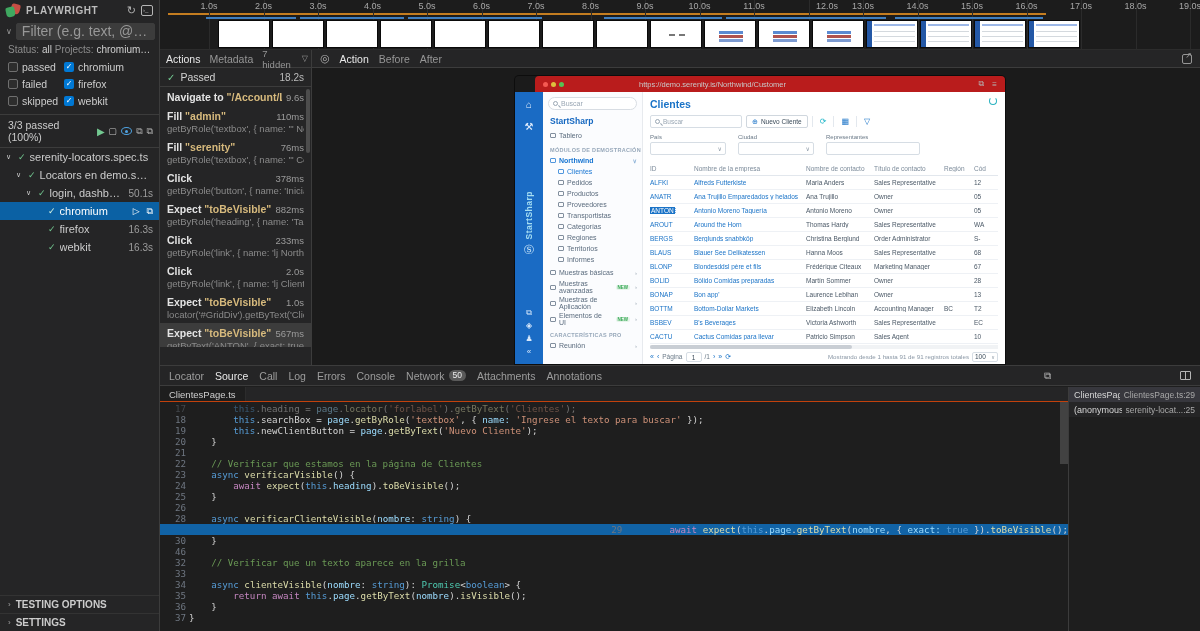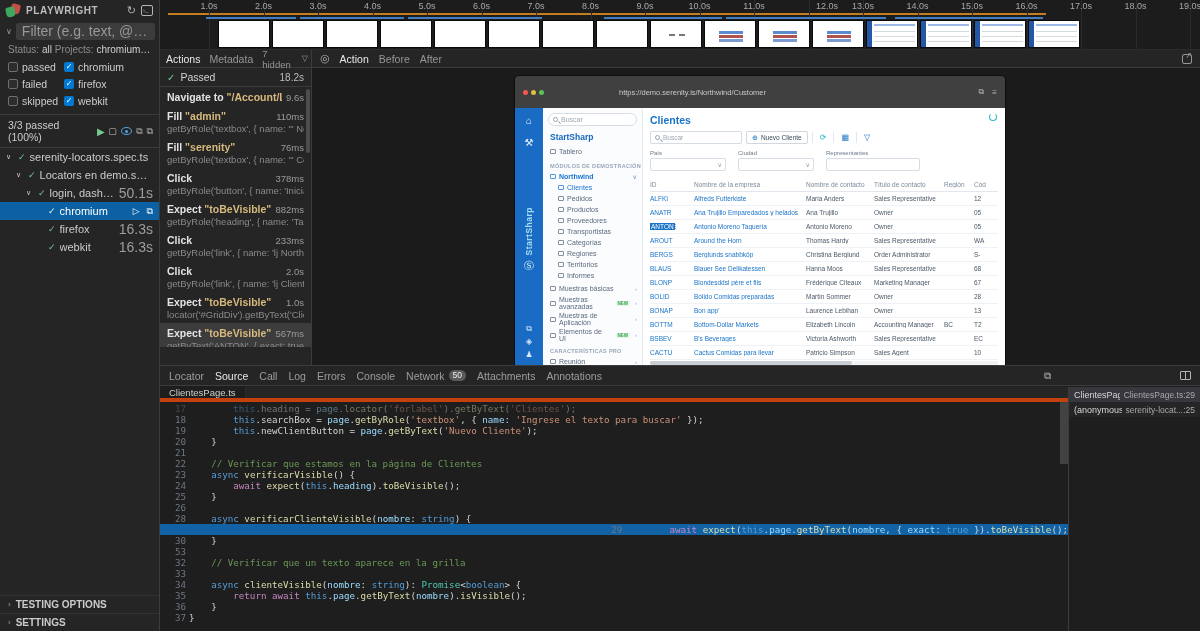--- a/index.html
+++ b/index.html
@@ -38,21 +38,21 @@
   .stop-ic { color:#c5c5c5; font-size:9px; cursor:pointer; }
   .eye-ic { width:11px; height:8px; border:1px solid #4fa3e3; border-radius:50%; position:relative; cursor:pointer; }
   .eye-ic::after { content:""; position:absolute; left:3px; top:2px; width:3px; height:3px;
     border-radius:50%; background:#4fa3e3; }
   .copy-ic { color:#b5b5b5; font-size:9px; cursor:pointer; }
   #tree { font-size:11px; }
   .tree-row { display:flex; align-items:center; height:18px; gap:4px; padding-right:6px; cursor:pointer; }
   .tree-row .exp { color:#cccccc; font-size:7px; width:8px; }
   .tree-row .chk { color:#73c991; font-size:9px; }
   .tree-row .lbl { flex:1; white-space:nowrap; overflow:hidden; text-overflow:ellipsis; }
-  .tree-row .dur { color:#9d9d9d; font-size:14px; }
+  .tree-row .dur { color:#9d9d9d; font-size:10px; }
   .tree-row.sel { background:#0b61a4; color:#fff; }
   .tree-row.sel .chk { color:#d8f5e2; }
   .tree-row.sel .ric { color:#fff; font-size:9px; margin-left:3px; }
   #sidebar-bottom { position:absolute; left:0; bottom:0; width:100%; }
   .sec-row { display:flex; align-items:center; gap:5px; height:18px; padding:0 8px;
     border-top:1px solid #333; font-size:10px; font-weight:bold; color:#cccccc; cursor:pointer; }
   .sec-row .chev { font-size:8px; color:#a0a0a0; font-weight:normal; }
 
   
   #timeline { position:absolute; left:160px; top:0; width:1040px; height:50px;
@@ -103,22 +103,22 @@
     border-bottom:1px solid #3c3c3c; font-size:10.5px; color:#969696; background:#252526; }
   .snap-tabs .target { font-size:11px; color:#b5b5b5; cursor:pointer; }
   .snap-tabs .tab { cursor:pointer; } .snap-tabs .tab.on { color:#e8e8e8; }
   .ext-ic { margin-left:auto; width:10px; height:10px; border:1px solid #969696; border-radius:2px;
     position:relative; cursor:pointer; }
   .ext-ic::after { content:"↗"; position:absolute; right:-1px; top:-4px; font-size:8px; color:#969696; }
 
   
   #browser { position:absolute; left:203px; top:26px; width:490px; height:288px;
     box-shadow:0 0 0 1px rgba(0,0,0,.5); border-radius:4px 4px 0 0; }
-  .chrome { height:16px; background:#404040; border-radius:4px 4px 0 0; display:flex;
-    align-items:center; padding:16px 8px; }
+  .chrome { height:16px; background:#b91c1c; border-radius:4px 4px 0 0; display:flex;
+    align-items:center; padding:0 8px;margin-left:20px; }
   .dots { display:flex; gap:3px; margin-right:10px; }
   .dot { width:5px; height:5px; border-radius:50%; }
   .dot.r { background:#f45952; } .dot.y { background:#debe3d; } .dot.g { background:#57c353; }
   .url { flex:1; font-size:7.5px; color:#c8c8c8; padding-left:65px; }
   .chrome .cic { color:#b5b5b5; font-size:8px; margin-left:8px; }
   .b-content { display:flex; height:272px; background:#fff; overflow:hidden; }
   .bluebar { width:28px; background:#1a6bc4; display:flex; flex-direction:column;
     align-items:center; padding:6px 0; color:#fff; }
   .bluebar .ic { font-size:10px; line-height:14px; margin-bottom:8px; color:#eaf3ff; }
   .vbrand { flex:1; display:flex; flex-direction:column; align-items:center; justify-content:center; gap:4px; }
@@ -190,21 +190,21 @@
     font-size:10.5px; color:#9d9d9d; }
   #b-tabs .tab { display:flex; align-items:center; gap:4px; cursor:pointer; }
   #b-tabs .tab.on { color:#e8e8e8; }
   .net-badge { background:#5a5a5a; color:#eee; border-radius:7px; font-size:8.5px;
     padding:0 4px; line-height:11px; }
   .btab-copy { position:absolute; left:884px; color:#b5b5b5; font-size:10px; cursor:pointer; }
   .split-ic { position:absolute; right:9px; width:11px; height:9px; border:1px solid #b5b5b5;
     border-radius:1px; cursor:pointer; }
   .split-ic::after { content:""; position:absolute; left:4px; top:0; width:1px; height:7px; background:#b5b5b5; }
   #code-col { position:absolute; left:0; top:21px; width:908px; height:245px; }
-  .file-row { height:15px; background:#252526; border-bottom:4px solid #c2410c;
+  .file-row { height:15px; background:#252526; border-bottom:1px solid #c2410c;
     font-size:9.5px; color:#cfcfcf; display:flex; align-items:center; }
   .file-tab { background:#1e1e1e; height:100%; display:flex; align-items:center;
     padding:0 9px; border-right:1px solid #2c2c2c; }
   #code-view { font-family:"DejaVu Sans Mono", monospace; font-size:9.2px; line-height:11px;
     padding-top:1px; }
   .code-line { display:flex; height:11px; white-space:pre; }
   .code-line .ln { width:26px; text-align:right; color:#6e7681; flex:0 0 auto; margin-right:3px; }
   .code-line.hl { background:#1163a6;justify-content:flex-end; }
   .code-line.faded { opacity:.45; }
   .tk-p { color:#d4d4d4; } .tk-kw { color:#569cd6; } .tk-ctl { color:#c586c0; }
@@ -842,21 +842,21 @@
         <div class="code-line"><span class="ln">20</span><span class="tk-p">    }</span></div>
         <div class="code-line"><span class="ln">21</span></div>
         <div class="code-line"><span class="ln">22</span><span class="tk-c">    // Verificar que estamos en la página de Clientes</span></div>
         <div class="code-line"><span class="ln">23</span><span class="tk-p">    </span><span class="tk-kw">async</span><span class="tk-p"> </span><span class="tk-f">verificarVisible</span><span class="tk-p">() {</span></div>
         <div class="code-line"><span class="ln">24</span><span class="tk-p">        </span><span class="tk-ctl">await</span><span class="tk-p"> </span><span class="tk-f">expect</span><span class="tk-p">(</span><span class="tk-kw">this</span><span class="tk-p">.</span><span class="tk-v">heading</span><span class="tk-p">).</span><span class="tk-f">toBeVisible</span><span class="tk-p">();</span></div>
         <div class="code-line"><span class="ln">25</span><span class="tk-p">    }</span></div>
         <div class="code-line"><span class="ln">26</span></div>
         <div class="code-line"><span class="ln">28</span><span class="tk-p">    </span><span class="tk-kw">async</span><span class="tk-p"> </span><span class="tk-f">verificarClienteVisible</span><span class="tk-p">(</span><span class="tk-v">nombre</span><span class="tk-p">: </span><span class="tk-kw">string</span><span class="tk-p">) {</span></div>
         <div class="code-line hl"><span class="ln">29</span><span class="tk-p">        </span><span class="tk-ctl">await</span><span class="tk-p"> </span><span class="tk-f">expect</span><span class="tk-p">(</span><span class="tk-kw">this</span><span class="tk-p">.</span><span class="tk-v">page</span><span class="tk-p">.</span><span class="tk-f">getByText</span><span class="tk-p">(</span><span class="tk-v">nombre</span><span class="tk-p">, { </span><span class="tk-v">exact:</span><span class="tk-p"> </span><span class="tk-kw">true</span><span class="tk-p"> }).</span><span class="tk-f">toBeVisible</span><span class="tk-p">();</span></div>
         <div class="code-line"><span class="ln">30</span><span class="tk-p">    }</span></div>
-        <div class="code-line"><span class="ln">53</span></div>
+        <div class="code-line"><span class="ln">46</span></div>
         <div class="code-line"><span class="ln">32</span><span class="tk-c">    // Verificar que un texto aparece en la grilla</span></div>
         <div class="code-line"><span class="ln">33</span></div>
         <div class="code-line"><span class="ln">34</span><span class="tk-p">    </span><span class="tk-kw">async</span><span class="tk-p"> </span><span class="tk-f">clienteVisible</span><span class="tk-p">(</span><span class="tk-v">nombre</span><span class="tk-p">: </span><span class="tk-kw">string</span><span class="tk-p">): </span><span class="tk-t">Promise</span><span class="tk-p">&lt;</span><span class="tk-kw">boolean</span><span class="tk-p">&gt; {</span></div>
         <div class="code-line"><span class="ln">35</span><span class="tk-p">        </span><span class="tk-ctl">return</span><span class="tk-p"> </span><span class="tk-ctl">await</span><span class="tk-p"> </span><span class="tk-kw">this</span><span class="tk-p">.</span><span class="tk-v">page</span><span class="tk-p">.</span><span class="tk-f">getByText</span><span class="tk-p">(</span><span class="tk-v">nombre</span><span class="tk-p">).</span><span class="tk-f">isVisible</span><span class="tk-p">();</span></div>
         <div class="code-line"><span class="ln">36</span><span class="tk-p">    }</span></div>
         <div class="code-line"><span class="ln">37</span><span class="tk-p">}</span></div>
       </div>
     <div id="code-scroll">
         <i></i>
       </div>

